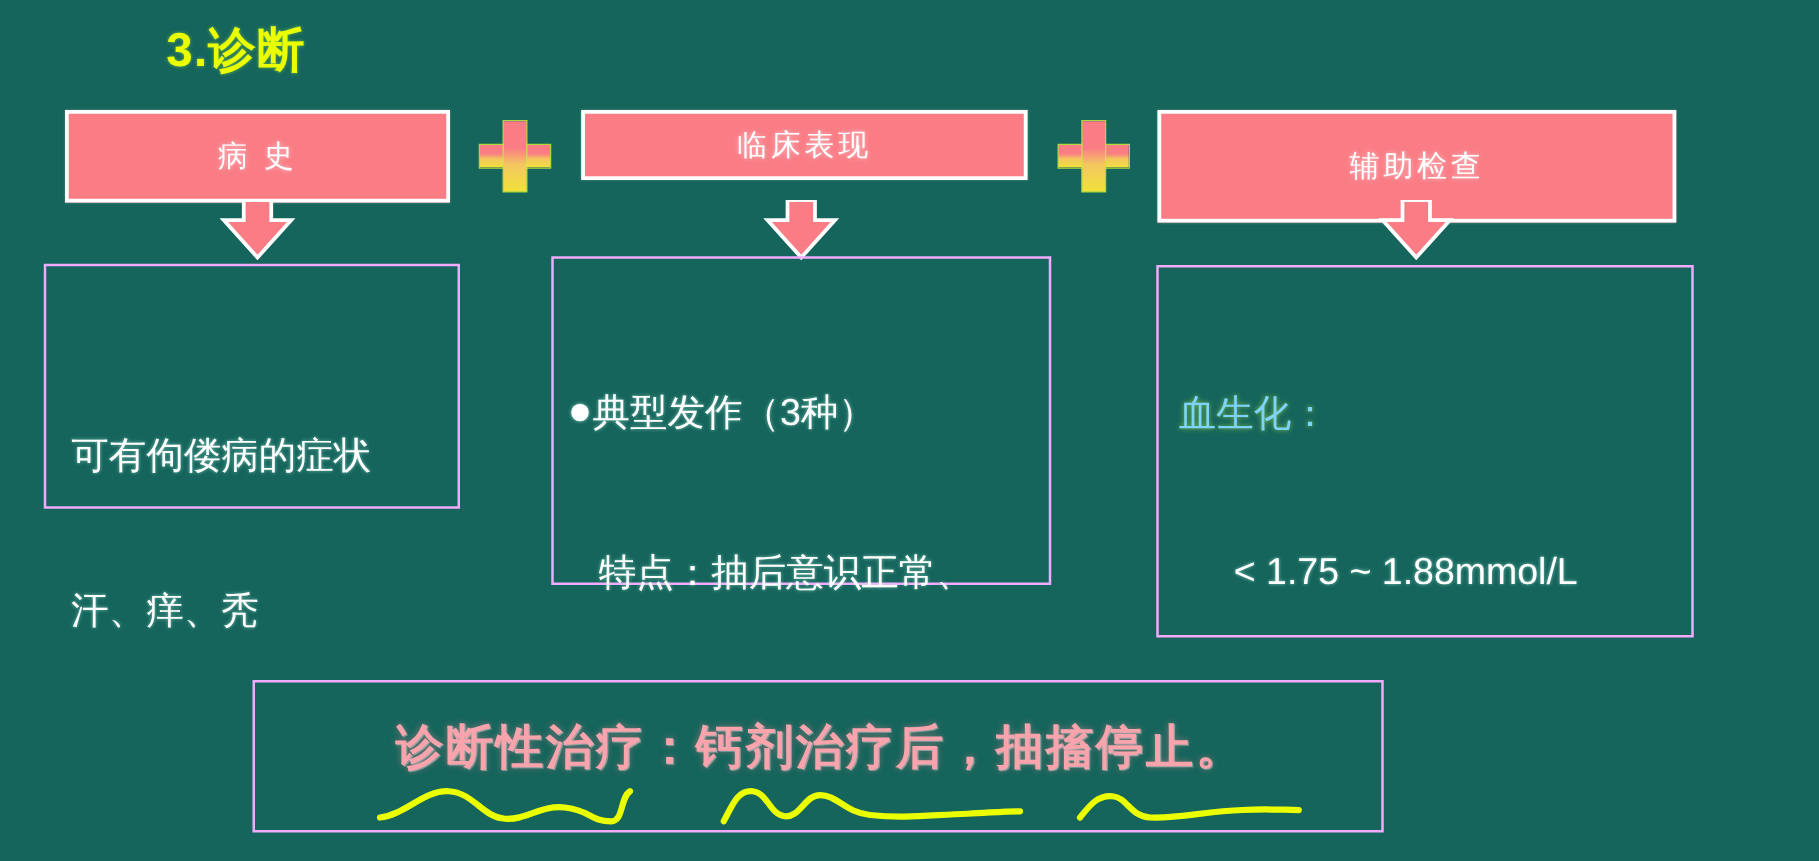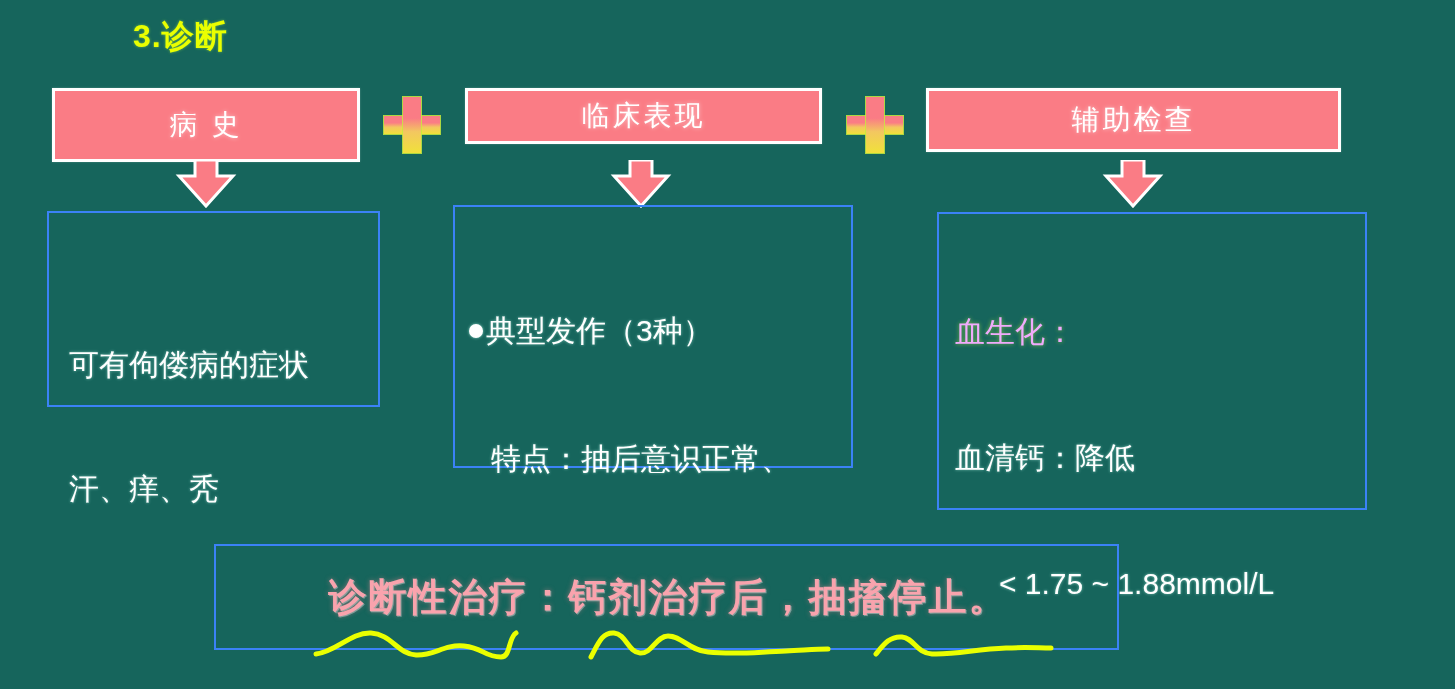--- a/index.html
+++ b/index.html
@@ -22,51 +22,51 @@
     height: 689px;
     background: #16655c;
     overflow: hidden;
   }
 
   
   .slide-title {
     position: absolute;
     left: 133px;
     top: 15px;
-    font-size: 32px;
+    font-size: 38px;
     font-weight: 700;
     color: #eaff00;
     letter-spacing: 1px;
     text-shadow: 0 0 3px rgba(180,255,60,0.55);
     white-space: nowrap;
   }
 
   
   .hdr-box {
     position: absolute;
     background: #fa7c85;
     border: 3px solid #ffffff;
     box-sizing: border-box;
     display: flex;
     align-items: center;
     justify-content: center;
     box-shadow: 0 0 2px rgba(255,255,255,0.25);
   }
   .hdr-label {
-    font-size: 28px;
+    font-size: 24px;
     font-weight: 500;
     color: #ffffff;
     letter-spacing: 3px;
     text-shadow: 0 0 4px rgba(255,255,255,0.55);
     white-space: nowrap;
   }
 
   #hdr-history  { left: 52px;  top: 88px;  width: 308px; height: 74px; }
   #hdr-clinical { left: 465px; top: 88px;  width: 357px; height: 56px; }
-  #hdr-aux      { left: 926px; top: 88px;  width: 415px; height: 64px; }
+  #hdr-aux      { left: 926px; top: 88px;  width: 415px; height: 90px; }
 
   
   .plus-sign {
     position: absolute;
     width: 56px;
     height: 56px;
   }
   .plus-sign .bar {
     position: absolute;
     background: linear-gradient(180deg, #fa7c85 0%, #fa7c85 38%, #f3c760 62%, #f0e13a 100%);
@@ -84,29 +84,28 @@
     height: 48px;
   }
   .down-arrow svg { display: block; width: 62px; height: 48px; }
   #arrow-1 { left: 175px; top: 160px; }
   #arrow-2 { left: 610px; top: 160px; }
   #arrow-3 { left: 1102px; top: 160px; }
 
   
   .content-box {
     position: absolute;
-    border: 2px solid #3b82f6;
+    border: 2px solid #f0abfc;
     box-sizing: border-box;
     background: transparent;
-    margin-left: 12px;
   }
   #box-history  { left: 35px;  top: 211px; width: 333px; height: 196px; }
   #box-clinical { left: 441px; top: 205px; width: 400px; height: 263px; }
   #box-aux      { left: 925px; top: 212px; width: 430px; height: 298px; }
-  #box-dx       { left: 202px; top: 544px; width: 905px; height: 106px; }
+  #box-dx       { left: 202px; top: 544px; width: 905px; height: 122px; }
 
   .body-text {
     color: #ffffff;
     font-size: 30px;
     font-weight: 400;
     line-height: 1.38;
     text-shadow: 0 0 3px rgba(190,255,240,0.6);
     white-space: pre-wrap;
   }
 
@@ -142,21 +141,21 @@
 
   
   #box-aux .lines {
     position: absolute;
     left: 16px;
     top: 14px;
     width: 410px;
   }
   #box-aux .line { display: block; margin-bottom: 2px; }
   .hl-yellow {
-    color: #f0abfc;
+    color: #7dd3fc;
     text-shadow: 0 0 4px rgba(200,255,60,0.6);
   }
   .indent-1 { padding-left: 44px; display: block; }
 
   
   #dx-text {
     position: absolute;
     left: 0;
     top: 26px;
     width: 905px;
@@ -233,21 +232,20 @@
     <div class="lines body-text">
       <span class="line"><span class="bullet-dot"></span><span>典型发作（3种）</span></span>
       <span class="line" style="padding-left:22px">特点：抽后意识正常、</span>
       
     </div>
   </div>
 
   <div class="content-box" id="box-aux">
     <div class="lines body-text">
       <span class="line hl-yellow">血生化：</span>
-      <span class="line">血清钙：降低</span>
       <span class="line indent-1">&lt; 1.75 ~ 1.88mmol/L</span>
       
       
     </div>
   </div>
 
   <div class="content-box" id="box-dx">
     <div id="dx-text">诊断性治疗：钙剂治疗后，抽搐停止。</div>
     <div id="dx-squiggles">
       <svg width="905" height="40" viewBox="0 0 905 40" xmlns="http://www.w3.org/2000/svg">

